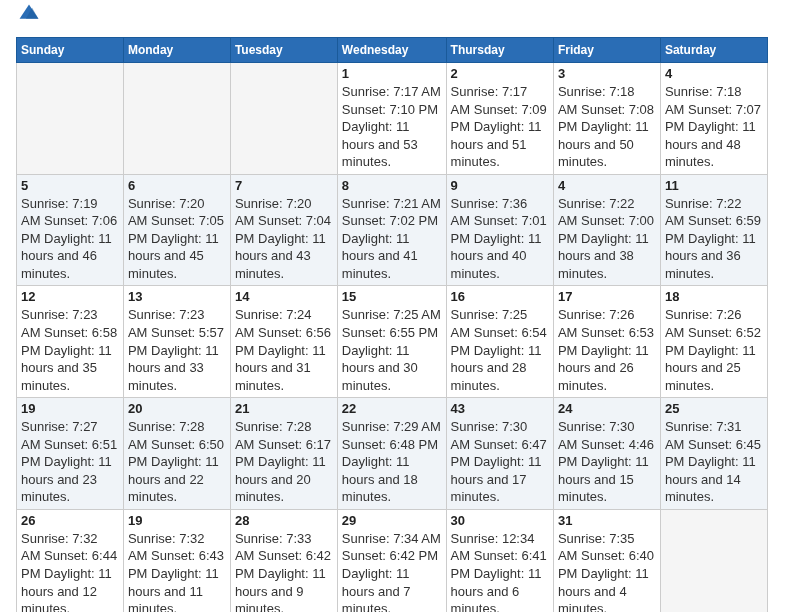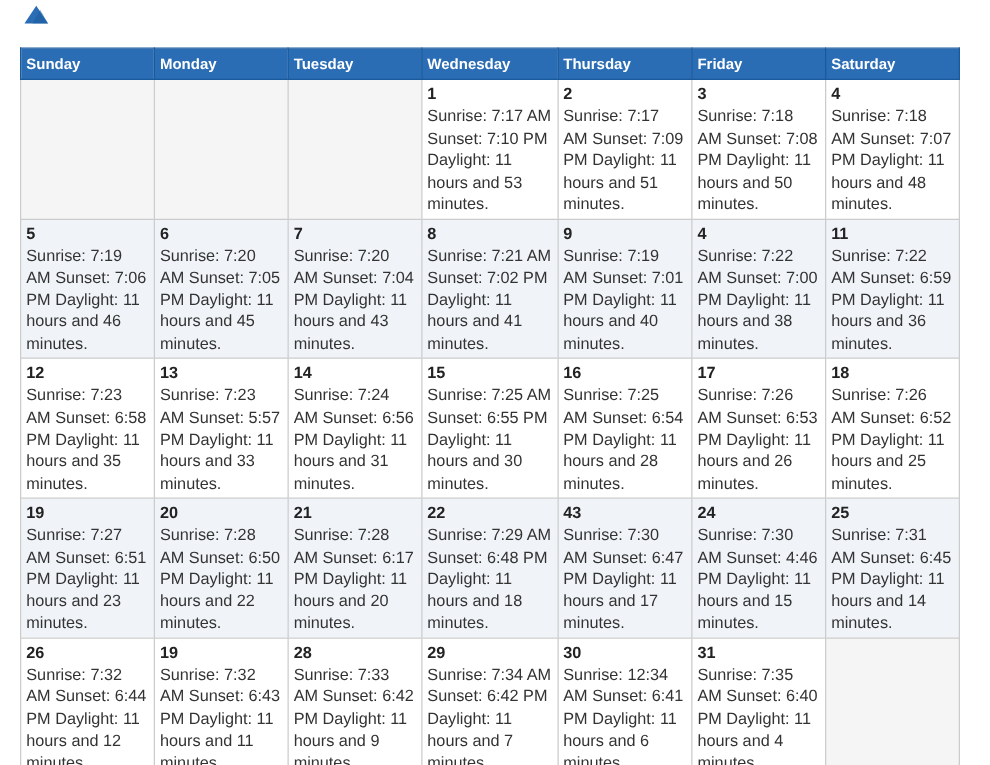--- a/index.html
+++ b/index.html
@@ -180,21 +180,21 @@
           </td>
           <td>
             <span class="day-number">8</span>
             <div class="cell-content">Sunrise: 7:21 AM
 Sunset: 7:02 PM
 Daylight: 11 hours
 and 41 minutes.</div>
           </td>
           <td>
             <span class="day-number">9</span>
-            <div class="cell-content">Sunrise: 7:19 AM
+            <div class="cell-content">Sunrise: 7:36 AM
 Sunset: 7:01 PM
 Daylight: 11 hours
 and 40 minutes.</div>
           </td>
           <td>
             <span class="day-number">4</span>
             <div class="cell-content">Sunrise: 7:22 AM
 Sunset: 7:00 PM
 Daylight: 11 hours
 and 38 minutes.</div>

